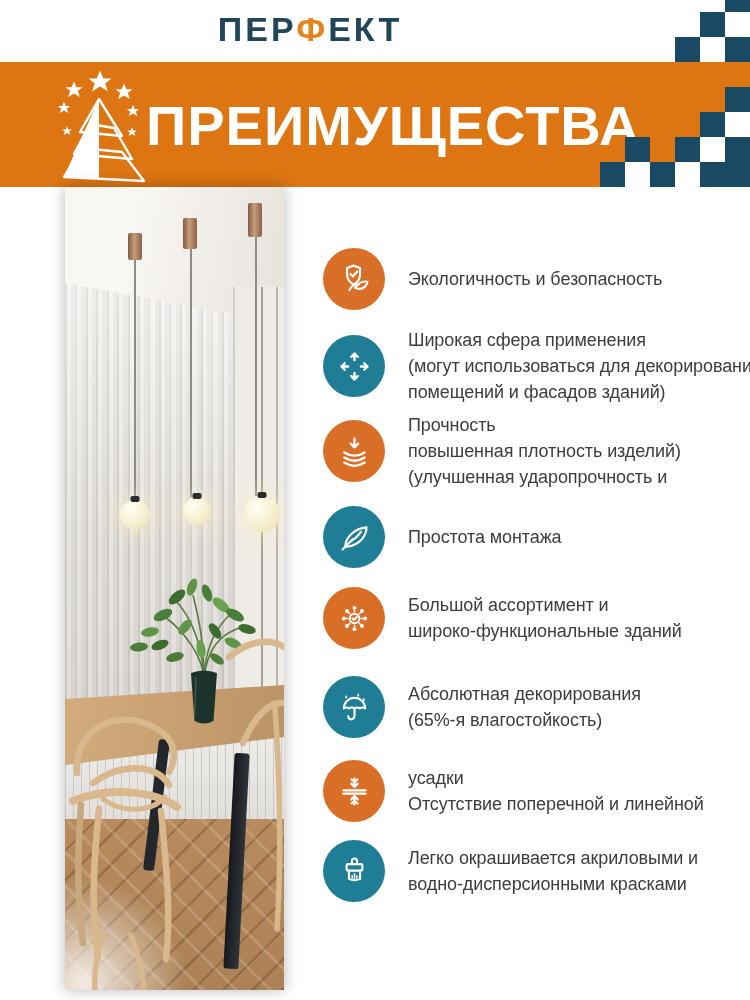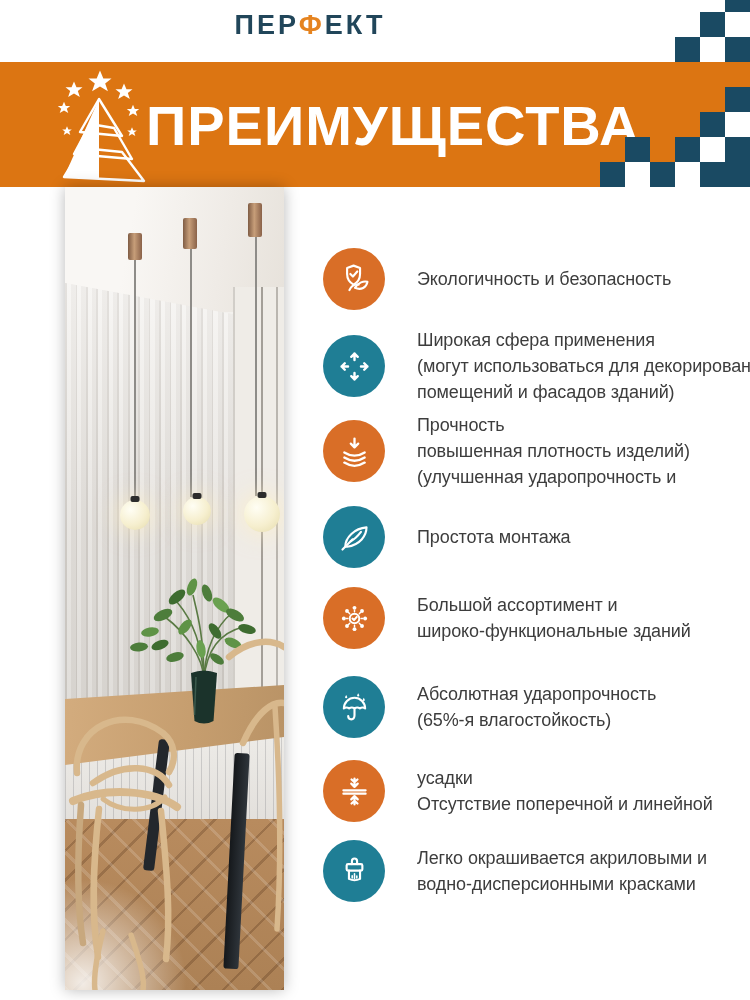--- a/index.html
+++ b/index.html
@@ -5,37 +5,37 @@
   * { margin:0; padding:0; box-sizing:border-box; }
   html,body { background:#fff; }
   .page {
     position:relative; width:750px; height:1000px; background:#fff;
     overflow:hidden; font-family:"Liberation Sans", sans-serif;
   }
 
   
   .logo {
     position:absolute; top:10px; left:0; width:620px; text-align:center;
-    font-size:27px; font-weight:bold; letter-spacing:3px;
+    font-size:34px; font-weight:bold; letter-spacing:3px;
   }
 
   
   .banner { position:absolute; left:0; top:62px; width:750px; height:125px; }
   .banner-title {
     position:absolute; left:146px; top:50%; transform:translateY(-50%);
     font-size:56px; font-weight:bold; letter-spacing:1px; white-space:nowrap;
   }
   .tree-svg { position:absolute; left:44px; top:0; }
 
   
   .sq { position:absolute; width:25px; height:25px; }
 
   
   .item {
-    position:absolute; left:323px; display:flex; align-items:center; gap:32px;
+    position:absolute; left:323px; display:flex; align-items:center; gap:23px;
     transform:translateY(-50%); width:420px;
   }
   .badge {
     width:62px; height:62px; min-width:62px; border-radius:50%;
     display:flex; align-items:center; justify-content:center;
   }
   .badge svg { display:block; }
   .lines { font-size:18px; line-height:26px; color:#3d3d3d; letter-spacing:-0.1px; }
   .line { white-space:nowrap; }
 
@@ -303,21 +303,21 @@
           <path d="M8.5 21 A11.5 11.5 0 0 1 31.5 21 Q28.5 19 25.8 21 Q23 19 20 21 Q17 19 14.2 21 Q11.5 19 8.5 21 Z"></path>
           <path d="M20 21 L20 28.5 C20 31 18.5 32.8 16.5 32.8 C14.5 32.8 13.2 31.3 13.2 29.3"></path>
           <g fill="#fff" stroke="none">
             <path d="M11 6.5 C12.6 8.7 12.6 10.1 11 10.1 C9.4 10.1 9.4 8.7 11 6.5 Z"></path>
             <path d="M24 4.5 C25.6 6.7 25.6 8.1 24 8.1 C22.4 8.1 22.4 6.7 24 4.5 Z"></path>
             <path d="M30 9.5 C31.6 11.7 31.6 13.1 30 13.1 C28.4 13.1 28.4 11.7 30 9.5 Z"></path>
           </g>
         </svg>
       </div>
       <div class="lines">
-        <div class="line">Абсолютная ударопрочность</div>
+        <div class="line">Абсолютная декорирования</div>
         <div class="line">(65%-я влагостойкость)</div>
       </div>
     </div>
 
     <div class="item" style="top:791px">
       <div class="badge" style="background: rgb(217, 110, 39);">
         <svg width="37" height="37" viewBox="0 0 40 40" fill="none" stroke="#fff" stroke-width="2.4" stroke-linecap="round" stroke-linejoin="round">
           <path d="M8 18.7 H32 M8 22.3 H32"></path>
           <path d="M20 6 V15 M16.5 11.5 L20 15 L23.5 11.5 M16.8 7 L20 9.8 L23.2 7"></path>
           <path d="M20 34 V25 M16.5 28.5 L20 25 L23.5 28.5 M16.8 33 L20 30.2 L23.2 33"></path>

